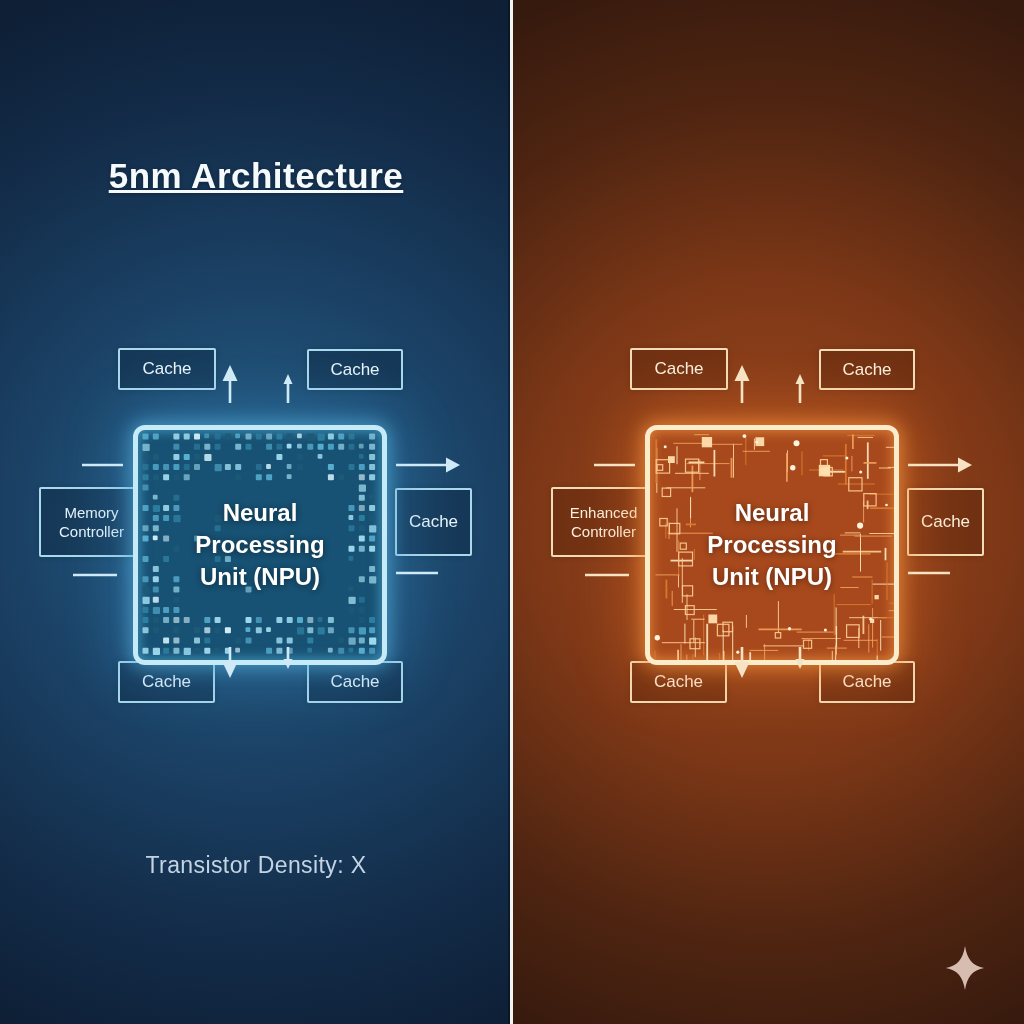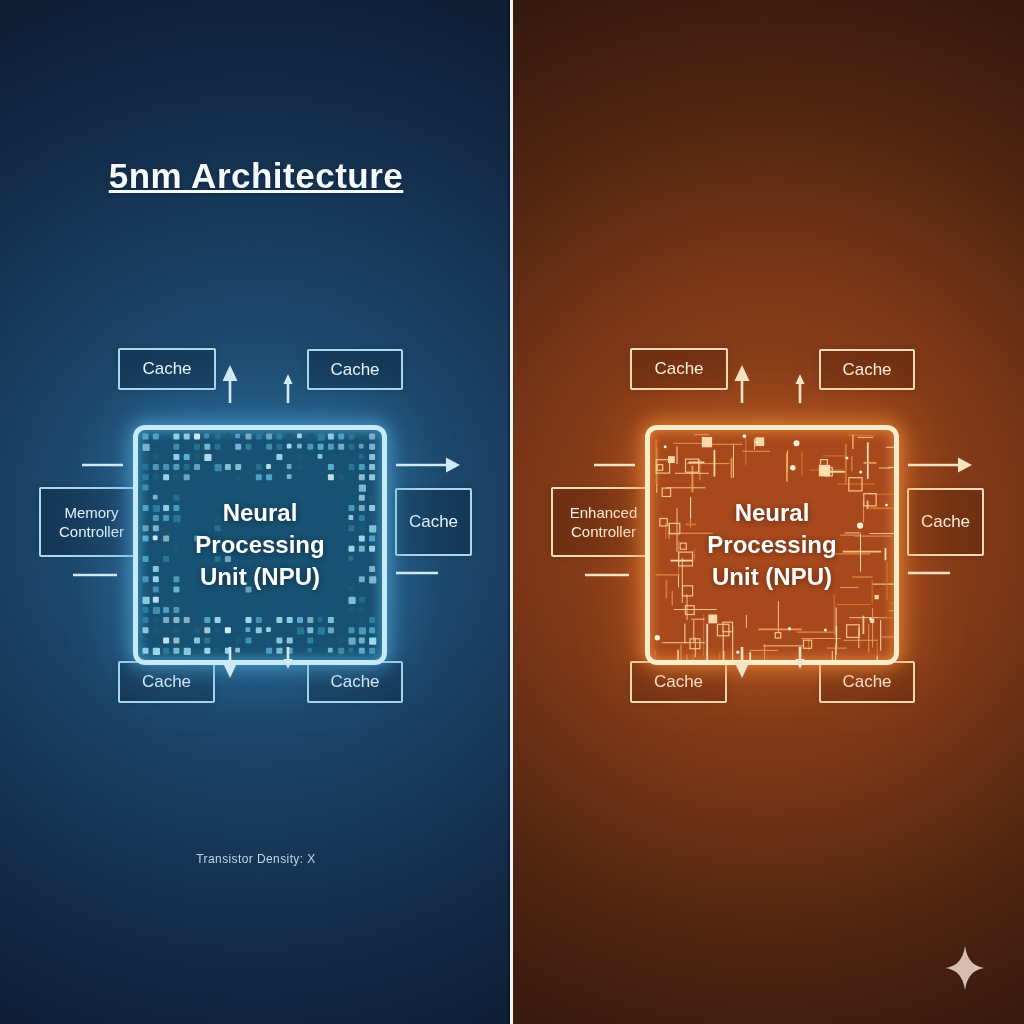--- a/index.html
+++ b/index.html
@@ -38,21 +38,21 @@
                inset 0 0 12px 2px var(--npu-glow1);margin-top:20px;}
   .npu-pattern{position:absolute;left:0;top:0;width:244px;height:230px;}
   .npu-label{position:absolute;left:0;top:0;width:244px;height:230px;display:flex;
     flex-direction:column;align-items:center;justify-content:center;gap:0;
     color:#ffffff;font-weight:bold;font-size:24px;line-height:1.32;text-align:center;
     text-shadow:0 1px 6px rgba(0,0,0,.45);}
   .connectors{position:absolute;left:0;top:0;width:512px;height:1024px;pointer-events:none;}
   .connectors line{stroke:var(--line);stroke-width:2.6px;}
   .connectors polygon{fill:var(--line);}
   .caption{position:absolute;top:852px;left:0;width:512px;text-align:center;
-    font-size:12px;color:var(--caption);letter-spacing:.4px;}
+    font-size:23px;color:var(--caption);letter-spacing:.4px;}
   .sparkle{position:absolute;left:942px;top:944px;width:46px;height:48px;z-index:25;}
 </style>
 </head>
 <body>
 
 <div class="panel panel-left" style="--npu-border: #c6ebf8; --npu-bg: #175173;">
   <div class="title">5nm Architecture</div>
 
   <div class="box cache-tl">
     <span>Cache</span>

